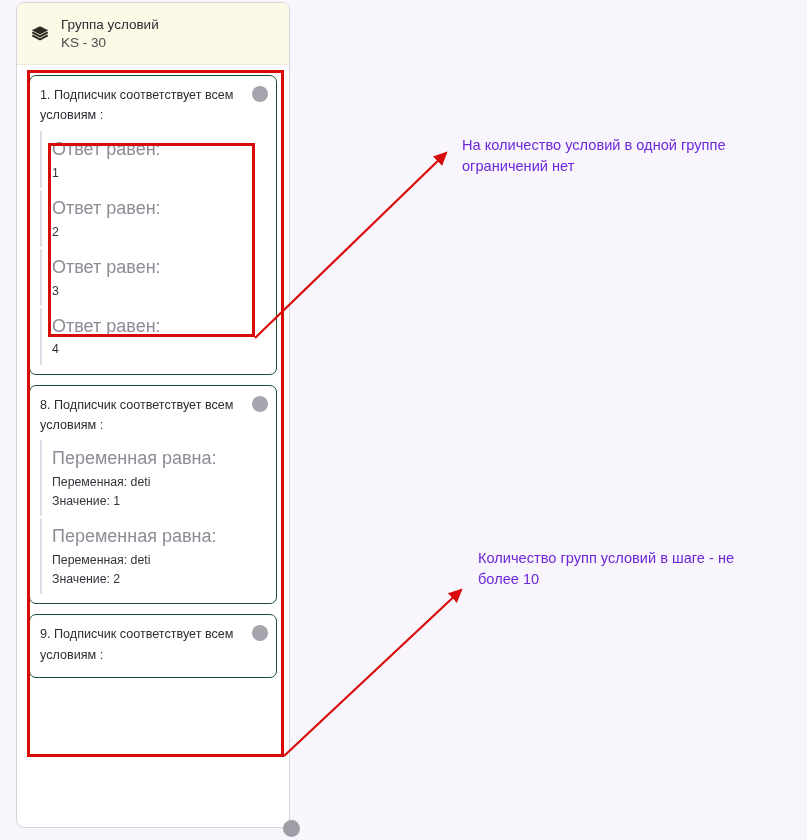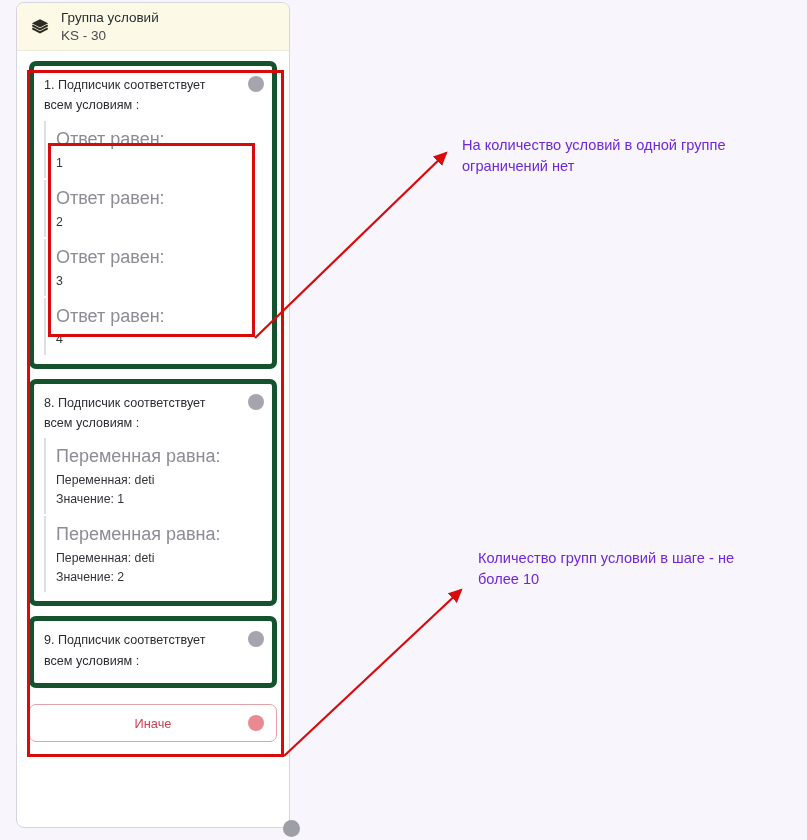--- a/index.html
+++ b/index.html
@@ -23,21 +23,21 @@
     top: 2px;
     width: 274px;
     height: 826px;
     background: #ffffff;
     border: 1px solid #d6d4dd;
     border-radius: 8px;
     box-sizing: border-box;
   }
 
   .node-header {
-    height: 48px;
+    height: 62px;
     background: #fcfae6;
     border-radius: 7px 7px 0 0;
     display: flex;
     align-items: center;
     padding: 0 12px;
     box-sizing: border-box;
     border-bottom: 1px solid #eeeada;
   }
   .layers-icon {
     width: 22px;
@@ -64,21 +64,21 @@
   }
 
   .node-body {
     padding: 10px 12px 0 12px;
     box-sizing: border-box;
   }
 
   
   .cond-group {
     background: #ffffff;
-    border: 5px solid #14532d;
+    border: 1px solid #14532d;
     border-radius: 7px;
     margin-bottom: 10px;
     padding: 9px 10px 8px 10px;
     box-sizing: border-box;
     position: relative;
   }
   .cond-group-title {
     font-size: 12.6px;
     color: #2c2c33;
     line-height: 1.62;
@@ -263,26 +263,20 @@
       </div>
     </div>
 
     <div class="cond-group">
       <div class="cond-group-title">9. Подписчик соответствует всем условиям :</div>
       <span class="cond-dot"></span>
     </div>
 
   </div>
 
-  <div class="else-wrap">
-    <div class="else-button">
-      <span class="else-label">Иначе</span>
-      <span class="else-dot"></span>
-    </div>
-  </div>
 
 </div>
 
 <div class="outer-highlight"></div>
 <div class="inner-highlight"></div>
 
 <div class="bottom-connector"></div>
 
 <svg class="arrows-svg">
   <defs>

